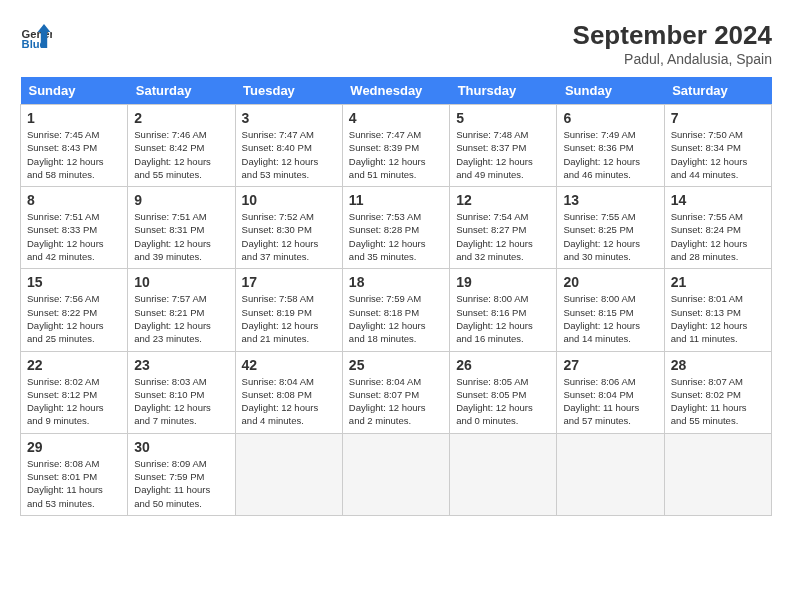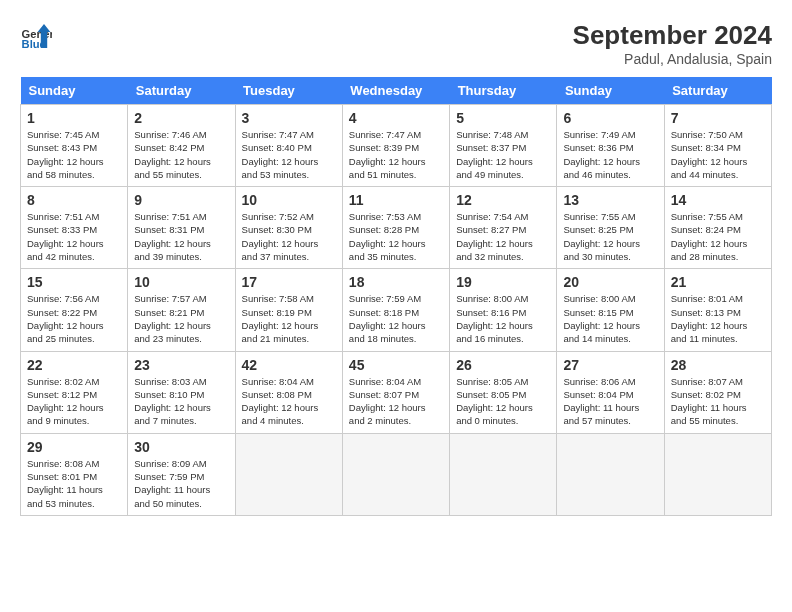--- a/index.html
+++ b/index.html
@@ -201,21 +201,21 @@
         </td>
         <td>
           <span class="day-num">23</span>
           <div class="day-info">Sunrise: 8:03 AM<br>Sunset: 8:10 PM<br>Daylight: 12 hours and 7 minutes.</div>
         </td>
         <td>
           <span class="day-num">42</span>
           <div class="day-info">Sunrise: 8:04 AM<br>Sunset: 8:08 PM<br>Daylight: 12 hours and 4 minutes.</div>
         </td>
         <td>
-          <span class="day-num">45</span>
+          <span class="day-num">25</span>
           <div class="day-info">Sunrise: 8:04 AM<br>Sunset: 8:07 PM<br>Daylight: 12 hours and 2 minutes.</div>
         </td>
         <td>
           <span class="day-num">26</span>
           <div class="day-info">Sunrise: 8:05 AM<br>Sunset: 8:05 PM<br>Daylight: 12 hours and 0 minutes.</div>
         </td>
         <td>
           <span class="day-num">27</span>
           <div class="day-info">Sunrise: 8:06 AM<br>Sunset: 8:04 PM<br>Daylight: 11 hours and 57 minutes.</div>
         </td>

